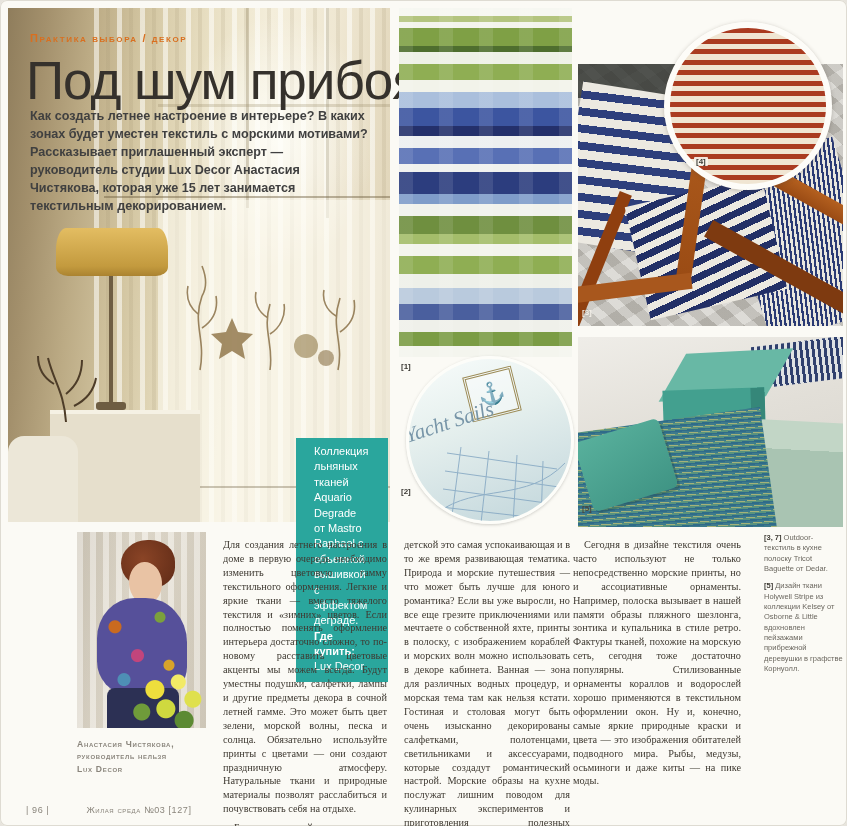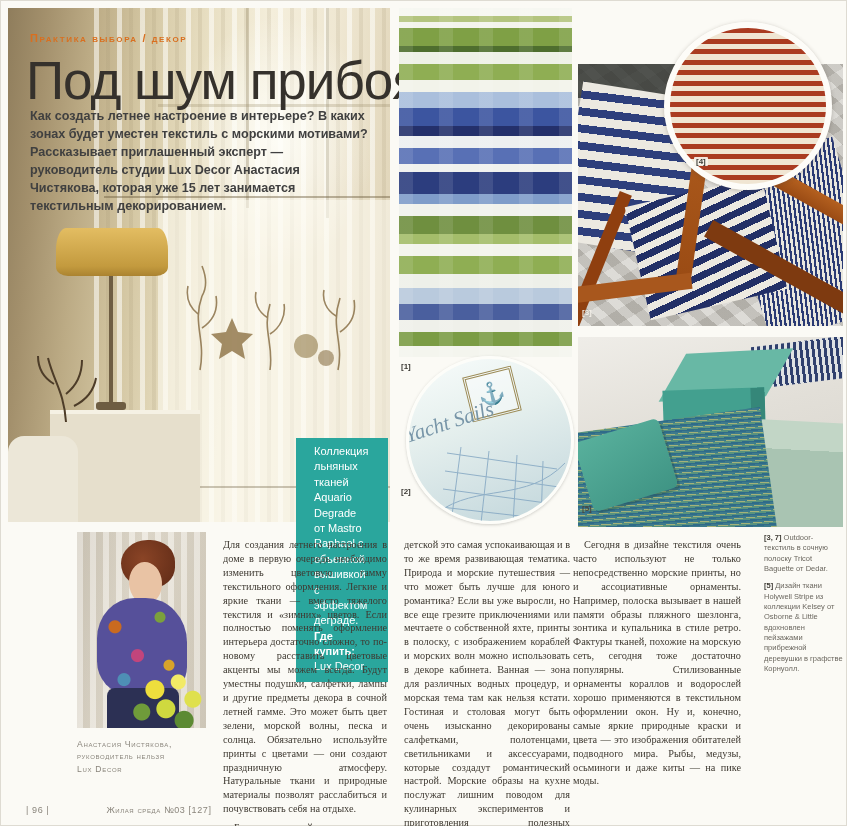--- a/index.html
+++ b/index.html
@@ -2,21 +2,21 @@
 <html lang="ru"><head>
 <meta charset="utf-8">
 <style>
   :root{
     --orange:#d96f1f; --teal:#2aa69d; --ink:#35312c; --body:#3f3a32;
     --navy:#2b3a72; --red:#a83a20; --cream:#f0e5d2; --gray:#8a857c;
   }
   html,body{margin:0;padding:0;background:#e7e4dd;}
   .page{position:relative;width:847px;height:826px;background:#fbfaf5;
         font-family:"Liberation Sans",sans-serif;overflow:hidden;
-        box-shadow:0 0 0 1px #dedbd2 inset;}
+        box-shadow:0 0 0 1px #dedbd2 inset;border-radius:7px;}
   .abs{position:absolute;}
 
   
   .room{left:8px;top:8px;width:382px;height:514px;overflow:hidden;
     background:linear-gradient(95deg,#8f7d5c 0%,#a3906c 9%,#bcab85 20%,#d4c7a3 33%,
       #e9e0c4 48%,#f4eedb 62%,#efe7d2 78%,#e3d8bd 92%,#d9cdb1 100%);}
   .room .folds{left:86px;top:0;width:296px;height:514px;
     background:
       radial-gradient(ellipse 140px 180px at 62% 26%, rgba(255,255,250,.85), rgba(255,255,250,0) 70%),
       repeating-linear-gradient(90deg, rgba(255,255,252,.55) 0 5px, rgba(255,255,252,0) 5px 12px,
@@ -128,36 +128,36 @@
   .skirt{left:30px;top:156px;width:72px;height:40px;background:#2c3054;border-radius:8px 8px 0 0;}
   .flowers{left:56px;top:132px;width:73px;height:64px;
     background:
       radial-gradient(circle at 30% 40%,#eede3d 0 9px,transparent 10px),
       radial-gradient(circle at 62% 28%,#f2ea66 0 7px,transparent 8px),
       radial-gradient(circle at 82% 55%,#dfe04e 0 8px,transparent 9px),
       radial-gradient(circle at 45% 70%,#cfd93f 0 9px,transparent 10px),
       radial-gradient(circle at 12% 75%,#6f9b3a 0 8px,transparent 9px),
       radial-gradient(circle at 70% 88%,#5c8a33 0 9px,transparent 10px);}
   .portrait-caption{left:77px;top:738px;width:150px;font-size:8.6px;line-height:1.45;
-    color:#8a857c;font-weight:normal;letter-spacing:.7px;font-variant:small-caps;}
+    color:#8a857c;font-weight:bold;letter-spacing:.7px;font-variant:small-caps;}
 
   .col{top:533px;font-family:"Liberation Serif",serif;font-size:10.3px;line-height:13.9px;
     color:var(--body);text-align:justify;}
   .col p{margin:5px;}
   .col p.ind{text-indent:11px;}
   .col1{left:218px;width:174px;}
   .col2{left:399px;width:176px;}
   .col3{left:568px;width:178px;}
 
   .side-captions{left:764px;top:533px;width:79px;font-size:7.5px;line-height:1.38;color:#6b675f;}
   .side-captions .cap{margin-bottom:7px;}
   .side-captions b{color:#3f3c35;}
 
   .footer{left:26px;top:805px;font-size:9px;color:var(--gray);letter-spacing:.6px;font-variant:small-caps;}
-  .footer .num{margin-right:54px;}
+  .footer .num{margin-right:34px;}
 </style>
 </head>
 <body>
 
 <div class="page">
 
   <div class="abs room">
     <div class="abs folds"></div>
     <div class="abs frame-v1"></div>
     <div class="abs frame-v2"></div>
@@ -259,21 +259,21 @@
   <div class="abs col col2">
     <p>детской это самая успокаивающая и в то же время развивающая тематика. Природа и морские путешествия — что может быть лучше для юного романтика? Если вы уже выросли, но все еще грезите приключениями или мечтаете о собственной яхте, принты в полоску, с изображением кораблей и морских волн можно использовать в декоре кабинета. Ванная — зона для различных водных процедур, и морская тема там как нельзя кстати. Гостиная и столовая могут быть очень изысканно декорированы салфетками, полотенцами, светильниками и аксессуарами, которые создадут романтический настрой. Морские образы на кухне послужат лишним поводом для кулинарных экспериментов и приготовления полезных средиземноморских блюд.</p>
     <p class="ind">Море как источник вдохновения для текстильного декора можно смело</p>
   </div>
   <div class="abs col col3">
     <p class="ind">Сегодня в дизайне текстиля очень часто используют не только непосредственно морские принты, но и ассоциативные орнаменты. Например, полоска вызывает в нашей памяти образы пляжного шезлонга, зонтика и купальника в стиле ретро. Фактуры тканей, похожие на морскую сеть, сегодня тоже достаточно популярны. Стилизованные орнаменты кораллов и водорослей хорошо применяются в текстильном оформлении окон. Ну и, конечно, самые яркие природные краски и цвета — это изображения обитателей подводного мира. Рыбы, медузы, осьминоги и даже киты — на пике моды.</p>
   </div>
 
   <div class="abs side-captions">
     <div class="cap">
-      <b>[3, 7] </b><span>Outdoor-текстиль в сочную полоску Tricot Baguette от Dedar.</span>
+      <b>[3, 7] </b><span>Outdoor-текстиль в кухне полоску Tricot Baguette от Dedar.</span>
     </div>
     <div class="cap">
       <b>[5] </b><span>Дизайн ткани Holywell Stripe из коллекции Kelsey от Osborne &amp; Little вдохновлен пейзажами прибрежной деревушки в графстве Корнуолл. </span>
     </div>
   </div>
 
   <div class="abs footer">
     <span class="num">| 96 |</span>
     <span>Жилая среда №03 [127]</span>
   </div>

